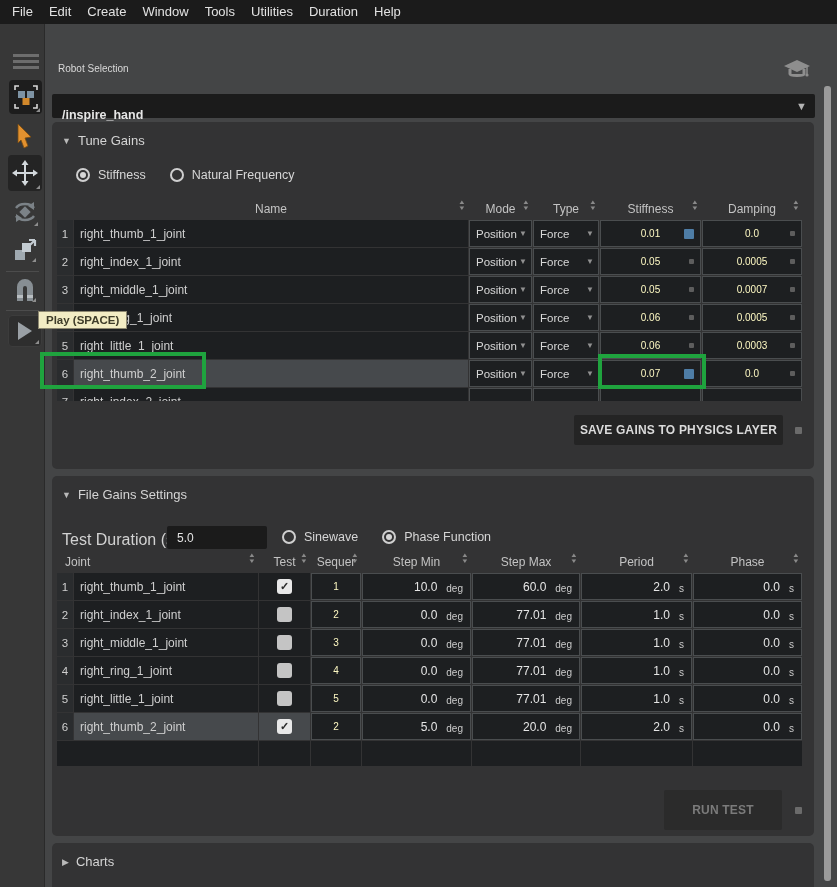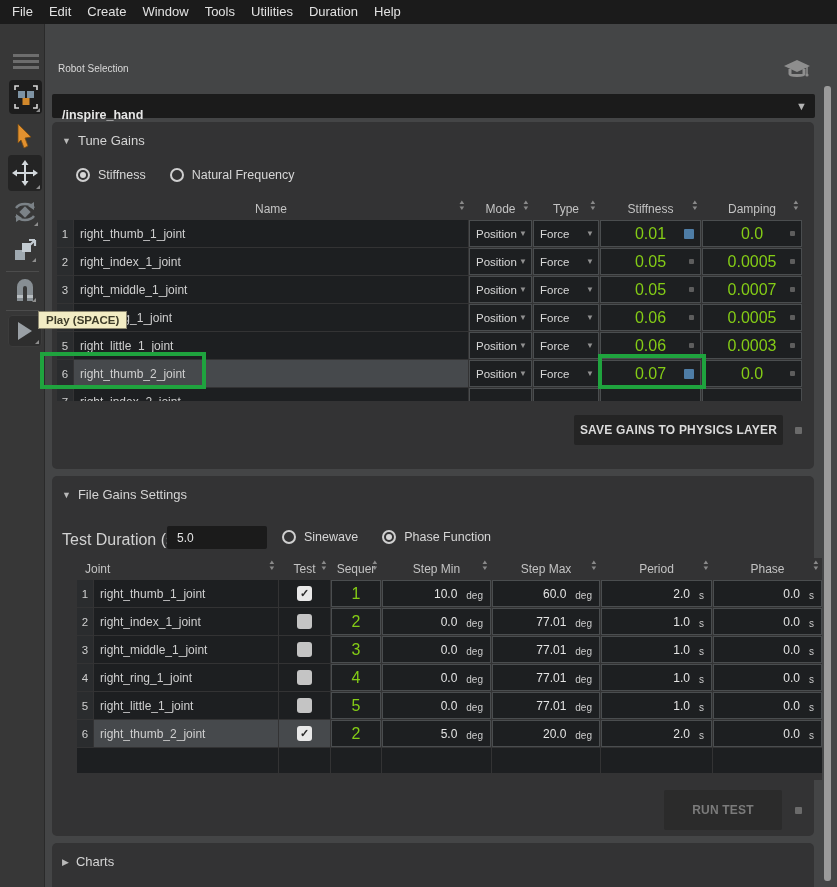--- a/index.html
+++ b/index.html
@@ -59,21 +59,21 @@
   .sorters { position:absolute; right:3px; top:1px; display:flex; flex-direction:column;
     align-items:center; line-height:6px; }
   .sorters span { font-size:6px; color:#8a8a8a; transform:scaleX(1.3); }
   .cell { height:27px; background:#1d1f21; display:flex; align-items:center; position:relative; }
   .numcell { justify-content:center; background:#2a2c2e; color:#cfcfcf; font-size:11.5px; }
   .namecell { padding-left:6px; color:#cfcfcf; font-size:12px; }
   .sel-cell { background:#46494c !important; }
   .widget { border:1px solid #4a4d4f; }
   .dropdown { padding-left:6px; font-size:11.5px; color:#d8d8d8; }
   .dd-caret { position:absolute; right:4px; font-size:8px; color:#909090; }
-  .valcell { justify-content:center; color:#84cc16; font-size:16px; }
+  .valcell { justify-content:center; color:#fef9c3; font-size:10px; }
   .handle { position:absolute; right:6px; border-radius:1px; }
   .handle.blue { width:10px; height:10px; background:#4e7da6; }
   .handle.gray { width:5px; height:5px; background:#5d5d5d; }
   .unitcell { color:#e5e5e5; font-size:12px; }
   .unitcell .val { flex:1; text-align:right; }
   .unitcell .unit { font-size:10px; color:#cccccc; margin-left:9px; padding-top:4px; }
   .checkwrap { justify-content:center; }
   .cbox { width:15px; height:15px; border-radius:3px; background:#c4c4c4;
     display:flex; align-items:center; justify-content:center; }
   .cbox.on { background:#e8e8e8; color:#2b2b2b; font-size:11px; font-weight:bold; }
@@ -312,21 +312,21 @@
         <div style="position:absolute; left:10px; top:55px; font-size:16px; color:#d2d2d2;">Test Duration (s)</div>
         <div class="field" style="position:absolute; left:115px; top:50px; width:100px; height:23px;">
           <span>5.0</span>
         </div>
         <div class="radio-row" style="left:230px; top:54px;" id="test-radios">
             <span class="radio"></span>
             <span class="radio-label">Sinewave</span>
             <span class="radio sel"></span>
             <span class="radio-label">Phase Function</span>
           </div>
-        <div class="gtable" style="left:5px; top:82px; width:745px; height:222px;margin-left:20px;" id="test-table">
+        <div class="gtable" style="left:5px; top:75px; width:745px; height:222px;" id="test-table">
             <div class="trow thead">
               <div class="hcell left" style="width: 201px;">Joint<span class="sorters">
                   <span>▲</span>
                   <span>▼</span>
                 </span></div>
               <div class="hcell" style="width: 51px;">Test<span class="sorters">
                   <span>▲</span>
                   <span>▼</span>
                 </span></div>
               <div class="hcell" style="width: 50px;">Sequer<span class="sorters">

